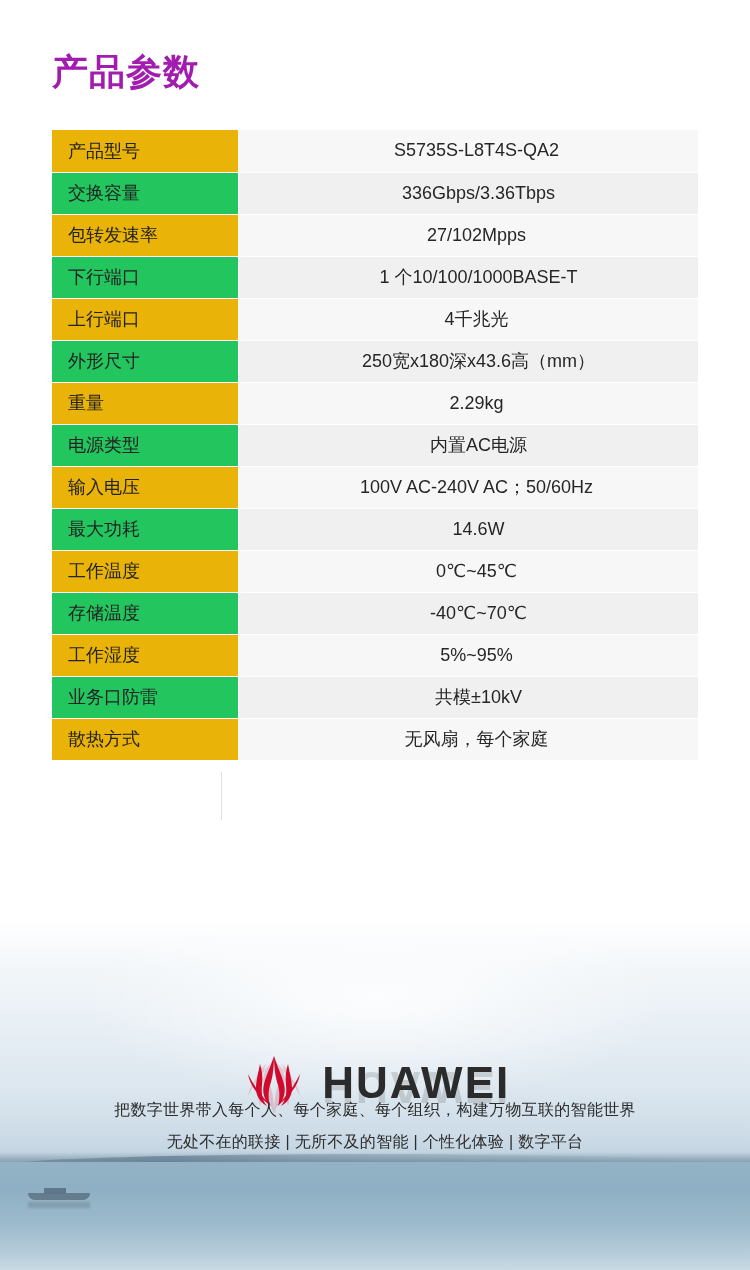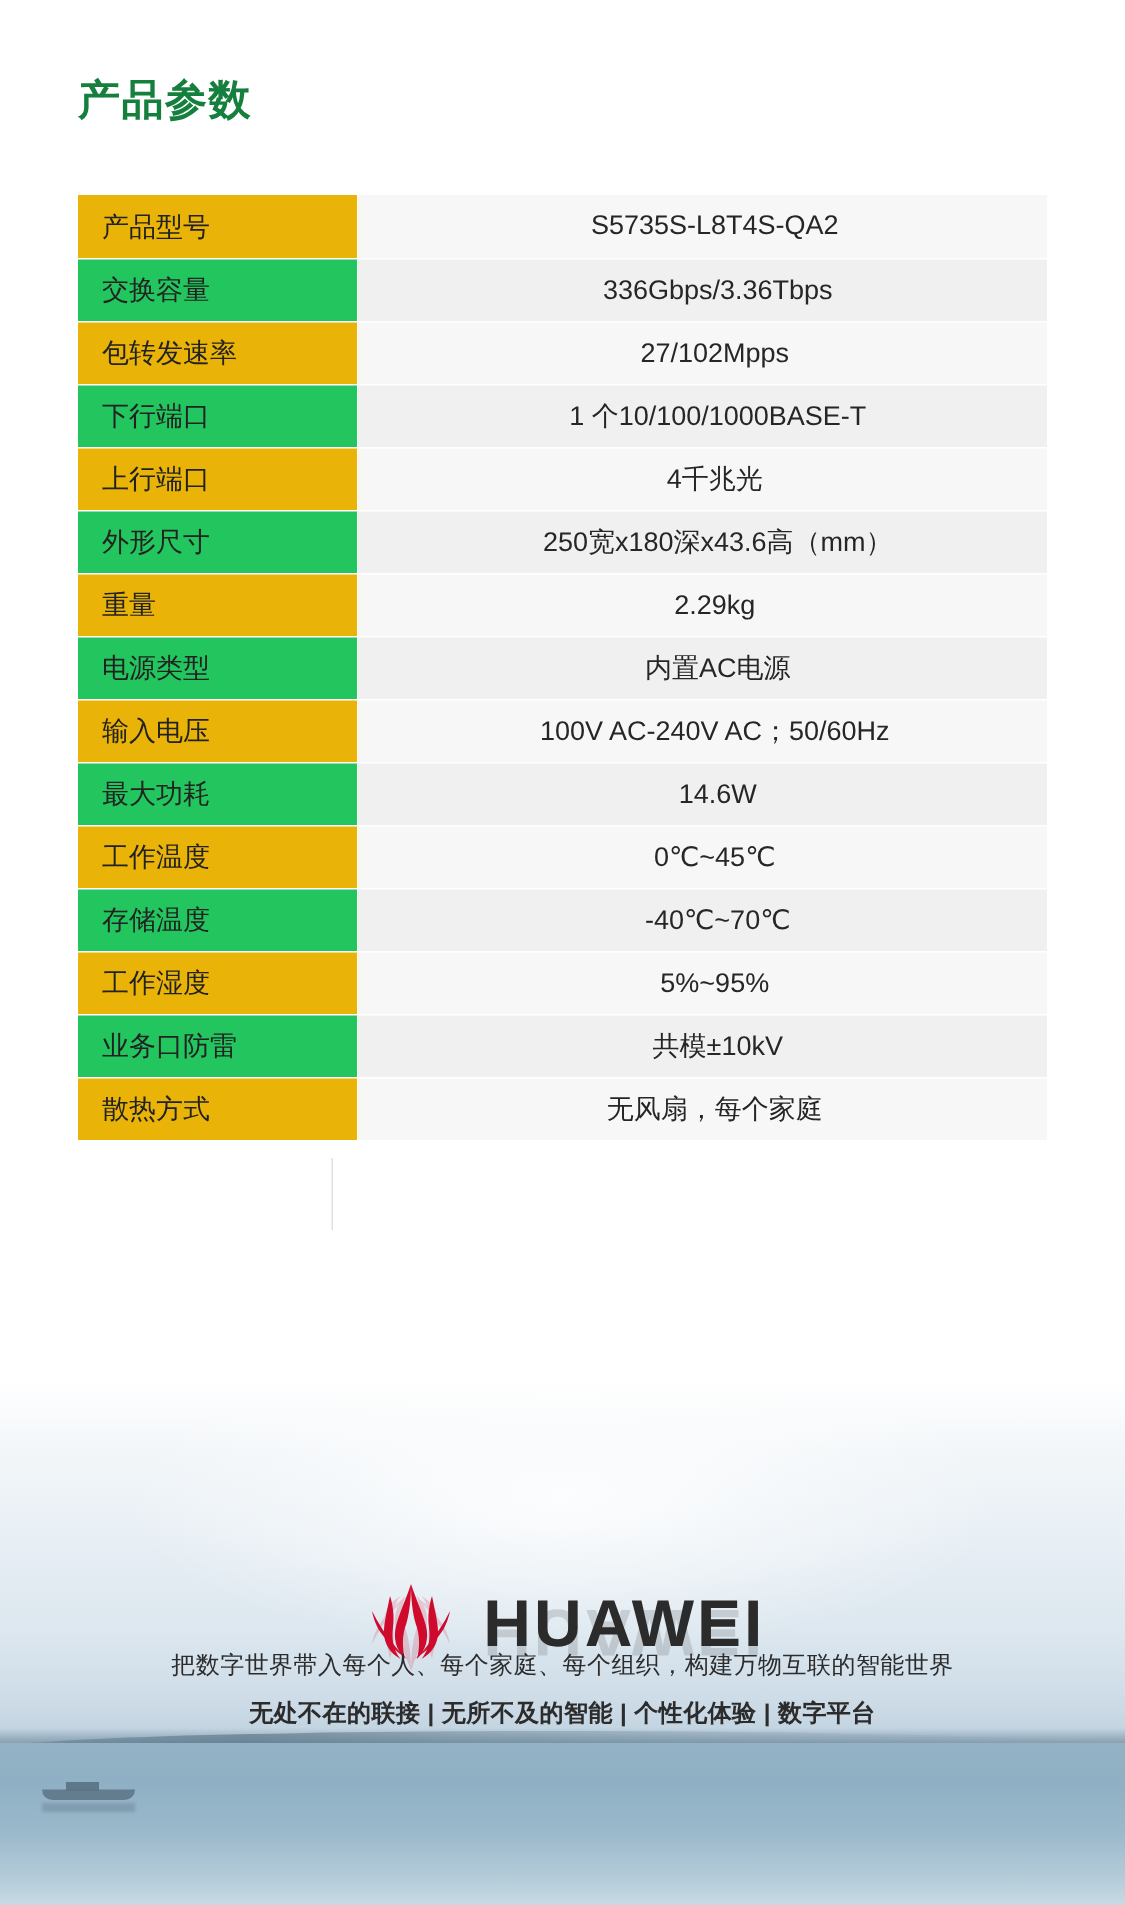--- a/index.html
+++ b/index.html
@@ -20,23 +20,23 @@
     height: 1270px;
     position: relative;
     background: #ffffff;
   }
 
   
   .title {
     position: absolute;
     left: 52px;
     top: 50px;
-    font-size: 28px;
+    font-size: 36px;
     font-weight: bold;
-    color: #15803d;
+    color: #a21caf;
     letter-spacing: 1px;
     line-height: 1.2;
   }
 
   
   .spec-table {
     position: absolute;
     left: 52px;
     top: 130px;
     width: 646px;
@@ -225,21 +225,21 @@
 
   .tagline1, .tagline2 {
     position: absolute;
     width: 750px;
     text-align: center;
     color: #2c2c2c;
     font-size: 16px;
     letter-spacing: 0.3px;
   }
   .tagline1 { top: 180px; }
-  .tagline2 { top: 212px; font-weight: bold; }
+  .tagline2 { top: 212px; }
 </style>
 </head>
 <body>
 
 <div class="page">
 
   <div class="title">产品参数</div>
 
   <table class="spec-table">
     <tbody>

